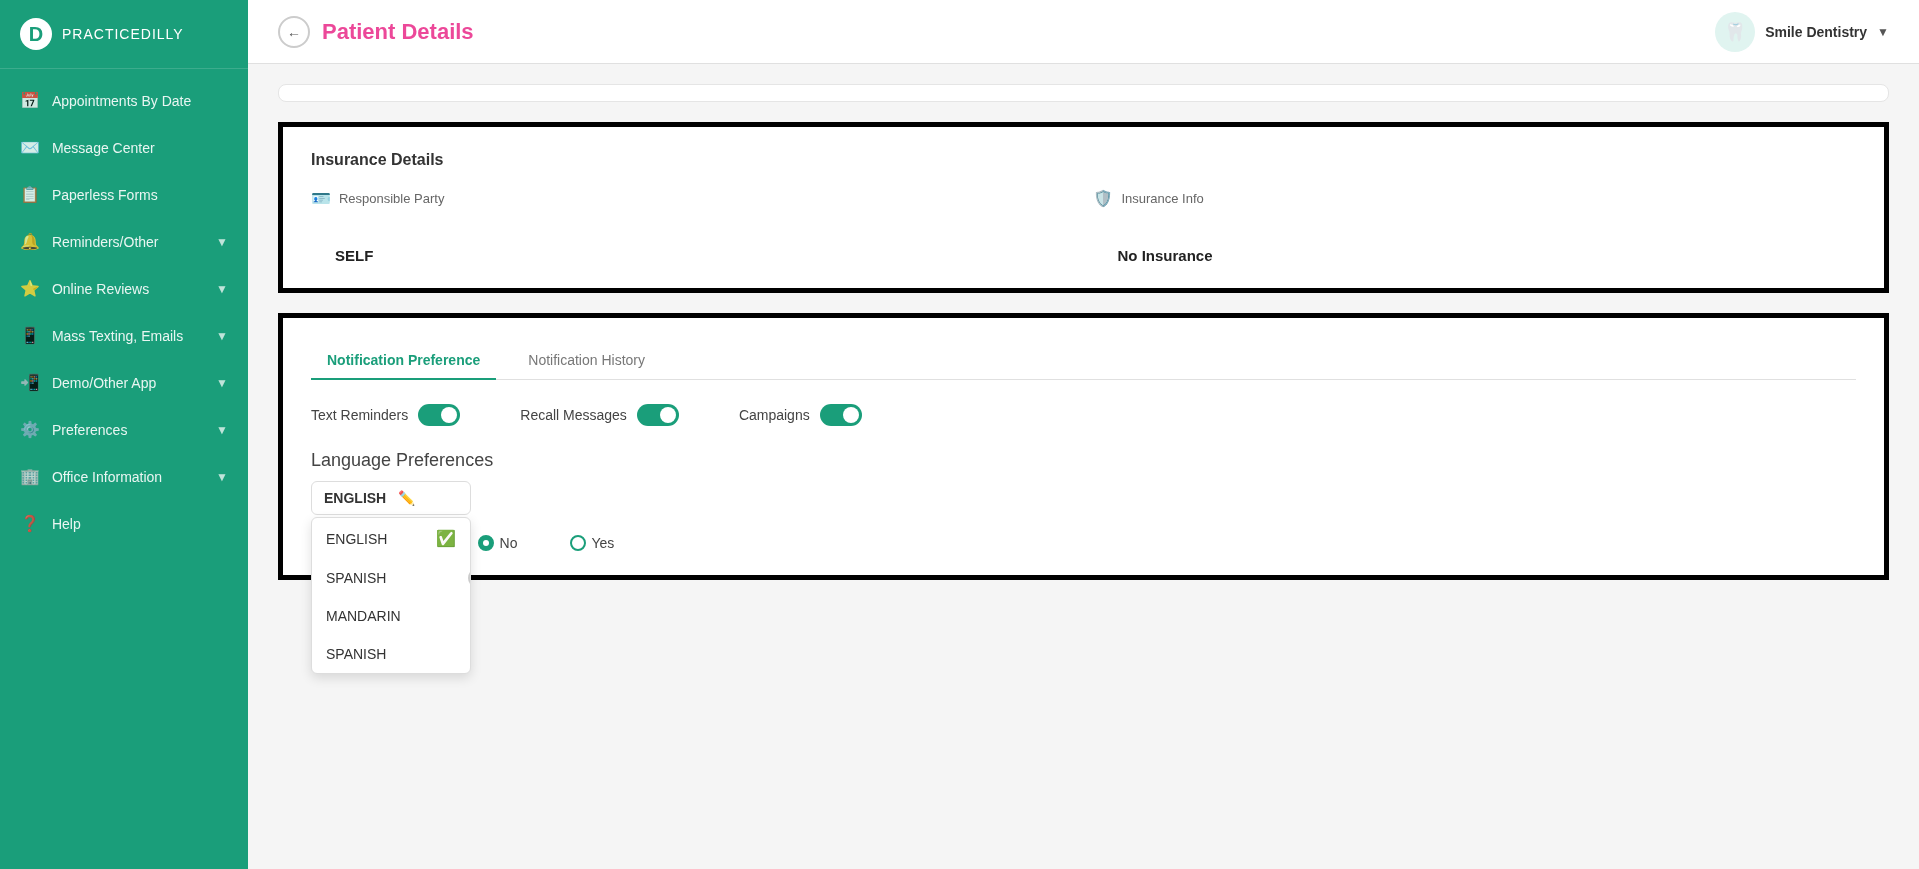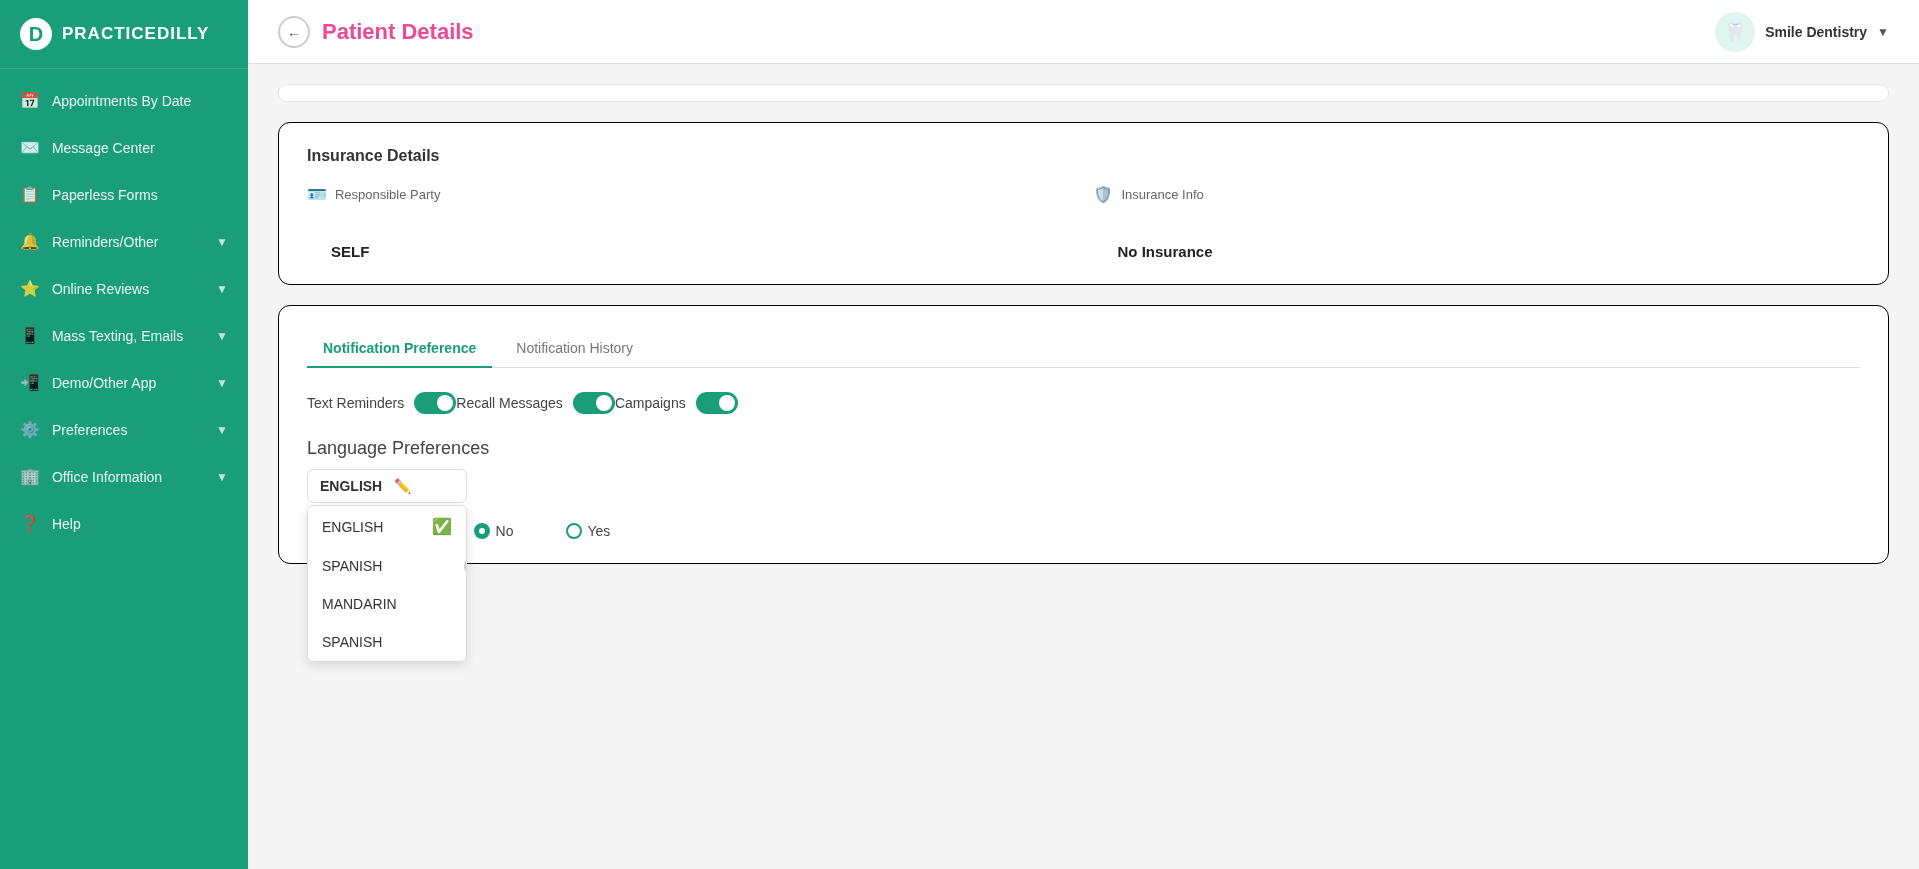--- a/index.html
+++ b/index.html
@@ -29,22 +29,22 @@
       background: white;
       border-radius: 50%;
       display: flex;
       align-items: center;
       justify-content: center;
       color: #1a9e7a;
       font-weight: 900;
       font-size: 20px;
     }
     .logo-text {
-      font-size: 17px;
-      font-weight: 700;
+      font-size: 14px;
+      font-weight: 400;
       letter-spacing: 1px;
       color: white;
     }
     .sidebar-nav { flex: 1; padding: 8px 0; }
     .nav-item {
       display: flex;
       align-items: center;
       padding: 14px 20px;
       cursor: pointer;
       gap: 12px;
@@ -124,22 +124,22 @@
       overflow-y: auto;
       padding: 20px 30px;
       display: flex;
       flex-direction: column;
       gap: 20px;
     }
 
     
     .card {
       background: white;
-      border-radius: 12px;
-      border: 1px solid #000000;
+      border-radius: 0;
+      border: 5px solid #000000;
       padding: 24px 28px;
     }
     .card-title {
       font-size: 16px;
       font-weight: 700;
       color: #333;
       margin-bottom: 20px;
     }
 
     
@@ -163,39 +163,40 @@
       color: #222;
       padding-left: 24px;
       margin-top: 33px;
     }
 
     
     .tabs-row {
       display: flex;
       border-bottom: 1px solid #e0e0e0;
       margin-bottom: 24px;
-      gap: 8px;
+      gap: 16px;
     }
     .tab {
       padding: 10px 16px;
       font-size: 14px;
       cursor: pointer;
       color: #777;
       border-bottom: 2px solid transparent;
       margin-bottom: -1px;
     }
     .tab.active {
       color: #1a9e7a;
       border-bottom: 2px solid #1a9e7a;
       font-weight: 600;
     }
 
     .toggles-row {
       display: flex;
       align-items: center;
+      gap: 60px;
       margin-bottom: 24px;
     }
     .toggle-item {
       display: flex;
       align-items: center;
       gap: 10px;
       font-size: 14px;
       color: #444;
     }
     .toggle {

